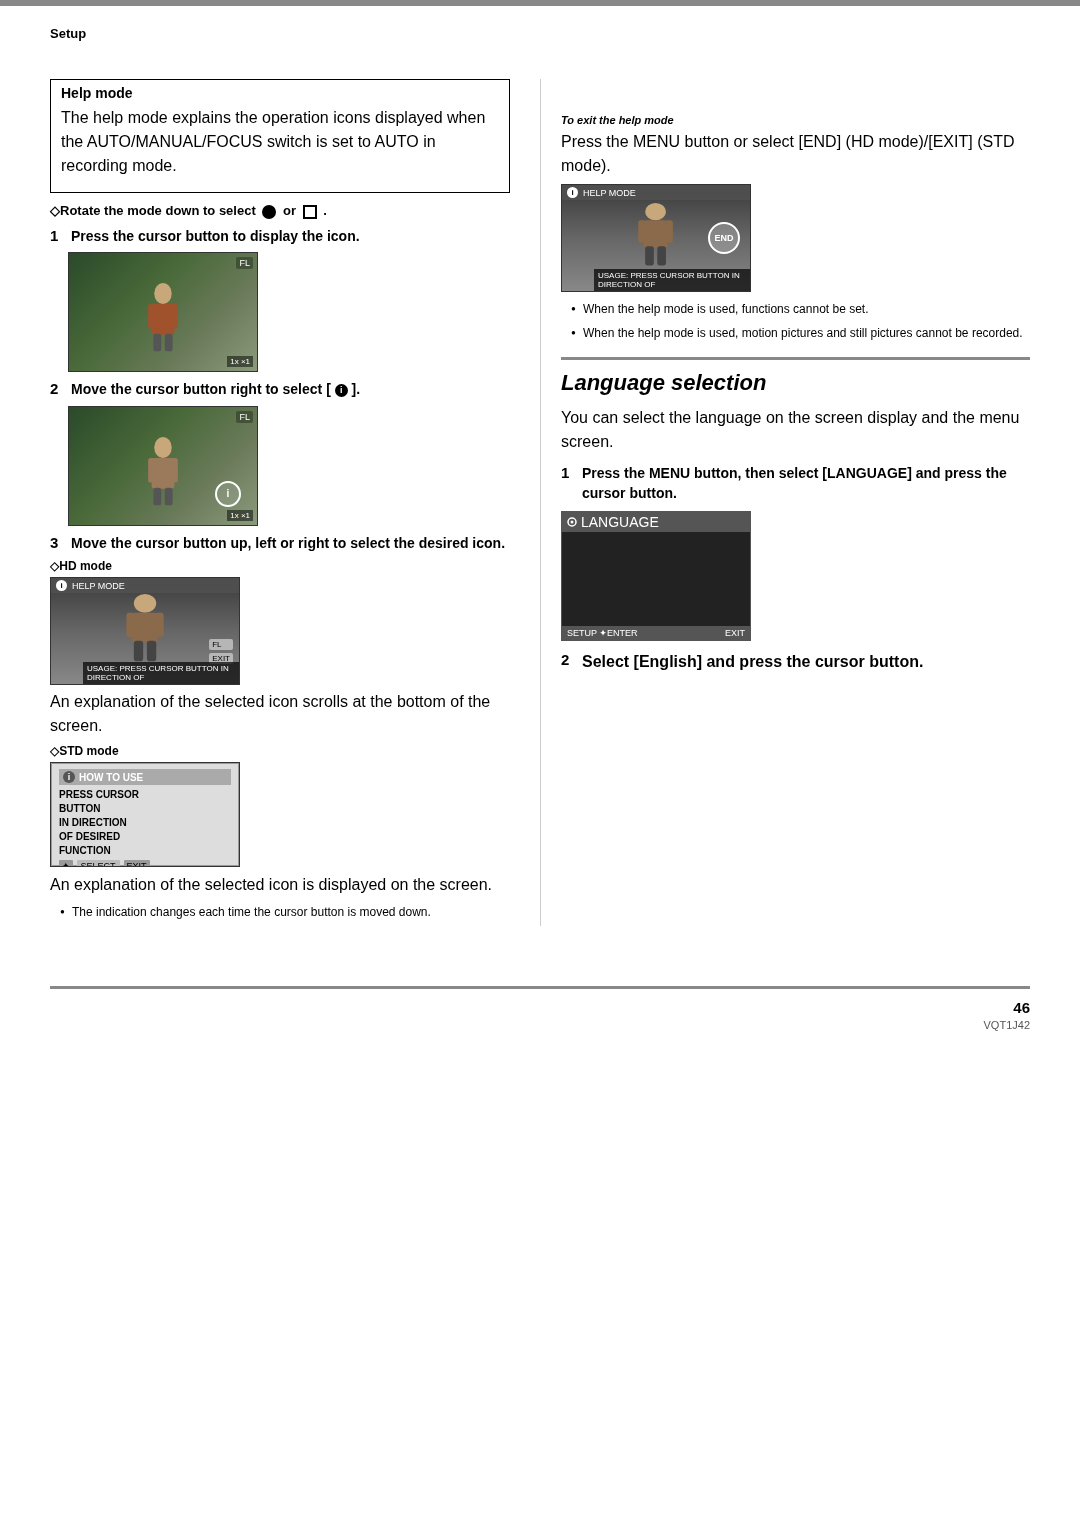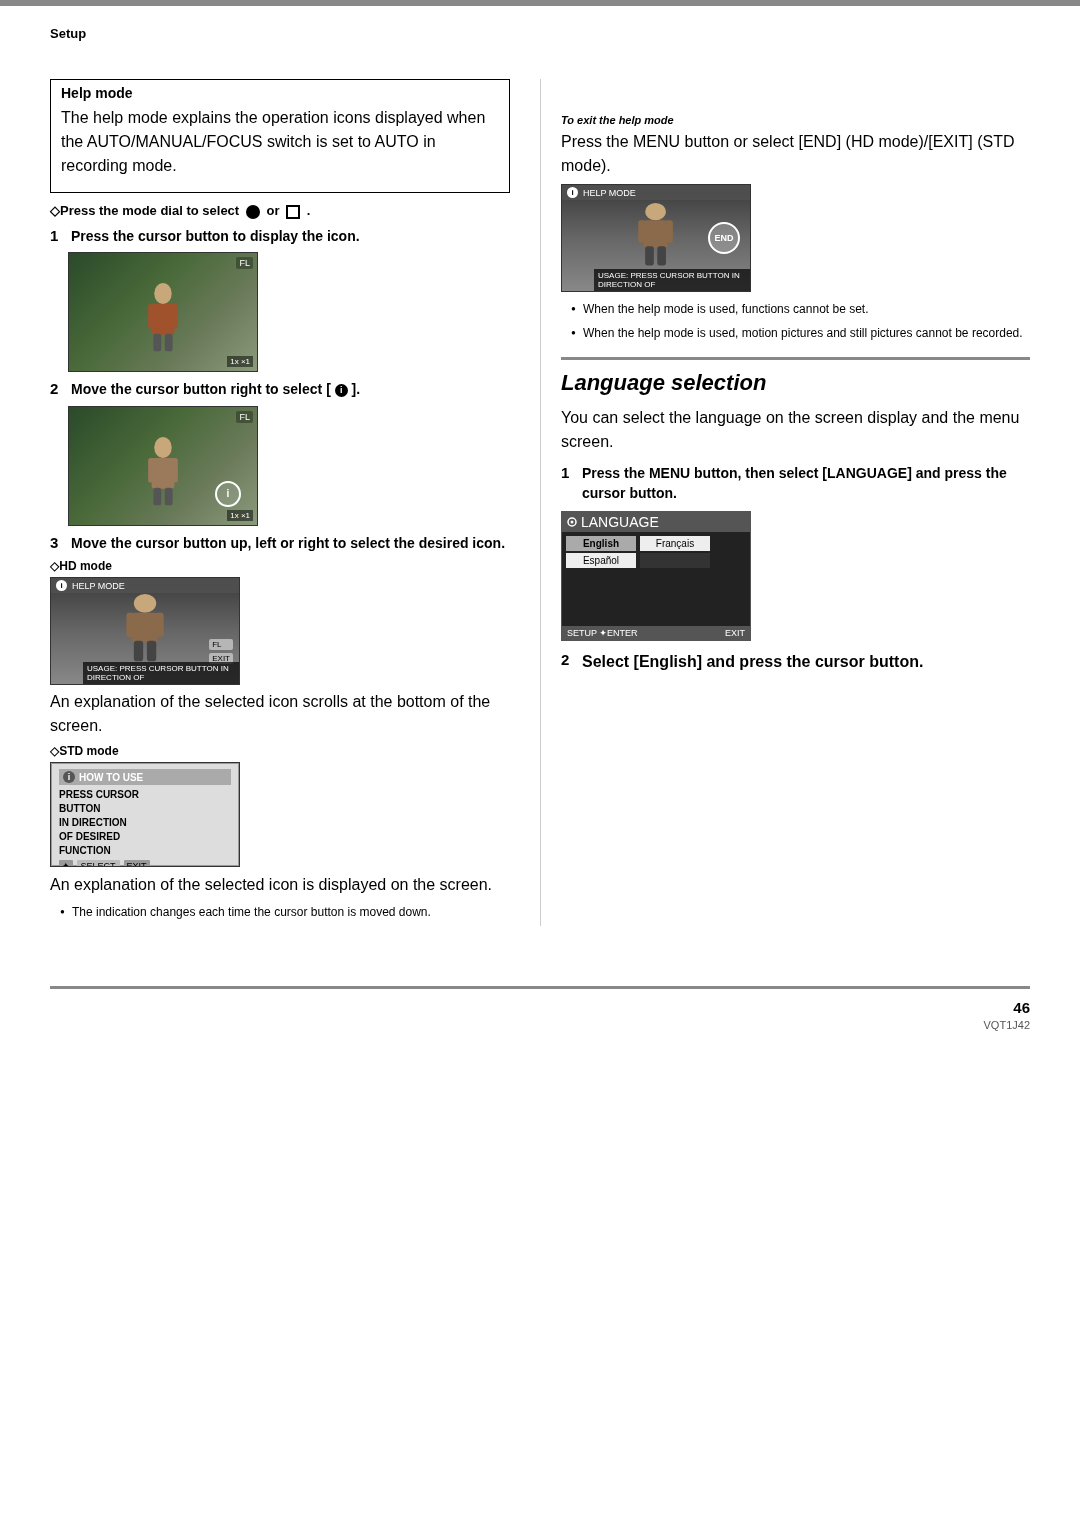--- a/index.html
+++ b/index.html
@@ -384,21 +384,21 @@
   <div class="content-area">
 
     <div class="left-col">
 
       <div class="help-mode-box">
         <div class="help-mode-title">Help mode</div>
         <div class="body-text">The help mode explains the operation icons displayed when the AUTO/MANUAL/FOCUS switch is set to AUTO in recording mode.</div>
       </div>
 
       <div class="diamond-item" style="font-size:13px; margin:6px 0 8px 0;">
-        <span>◇<b>Press the mode dial to select</b></span>
+        <span>◇<b>Rotate the mode down to select</b></span>
         <span style="display:inline-block; width:14px; height:14px; background:#000; border-radius:50%; vertical-align:middle; margin: 0 3px;"></span>
         <span><b>or</b></span>
         <span style="display:inline-block; width:14px; height:14px; border:2px solid #000; vertical-align:middle; margin: 0 3px;"></span>
         <span><b>.</b></span>
       </div>
 
       <div class="step-container">
         <span class="step-num-circle">1</span>
         <div class="step-content">
           <div style="font-weight:bold; font-size:14px; line-height:1.4;">Press the cursor button to display the icon.</div>
@@ -557,31 +557,20 @@
       </div>
 
       <div class="lang-menu-img" style="width:190px; height:130px;">
         <div class="lang-menu-header">
           <svg width="10" height="10" viewBox="0 0 10 10">
               <circle cx="5" cy="5" r="4" fill="none" stroke="white" stroke-width="1.5"></circle>
               <circle cx="5" cy="5" r="1.5" fill="white"></circle>
             </svg>
           <span>LANGUAGE</span>
         </div>
-        <div class="lang-menu-body">
-          <div class="lang-row">
-            <div class="lang-cell selected">English</div>
-            <div class="lang-cell">Français</div>
-          </div>
-          <div class="lang-row">
-            <div class="lang-cell">Español</div>
-            <div class="lang-cell dark"></div>
-          </div>
-          <div style="height:20px;"></div>
-        </div>
         <div class="lang-menu-footer">
           <span>SETUP  ✦ENTER</span>
           <span>EXIT</span>
         </div>
       </div>
 
       <div class="step-container" style="margin-top:10px;">
         <span class="step-num-circle">2</span>
         <div class="step-content">
           <div style="font-weight:bold; font-size:16px; line-height:1.4;">Select [English] and press the cursor button.</div>

